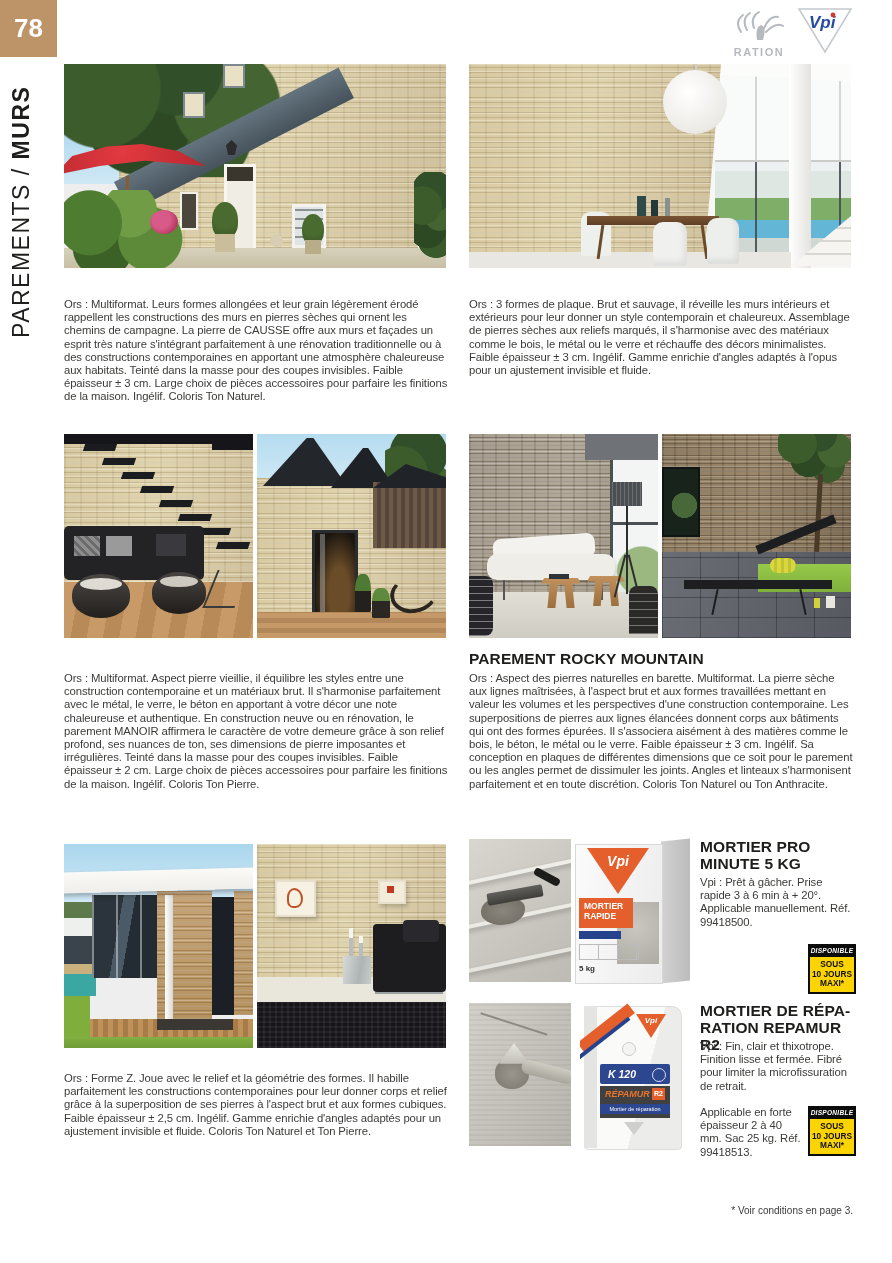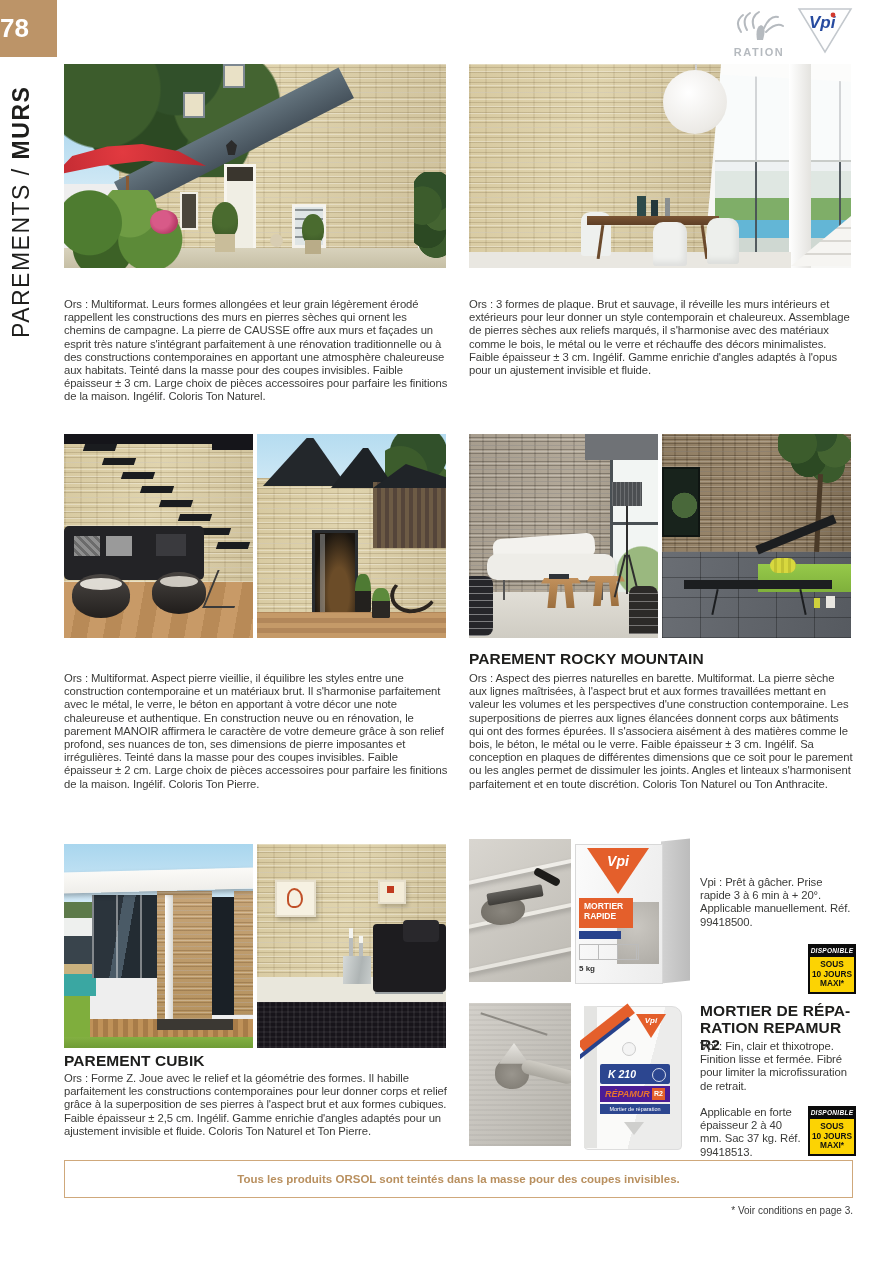--- a/index.html
+++ b/index.html
@@ -42,21 +42,21 @@
   .badge{position:absolute;width:48px;background:#0b0b0b;padding:1px;box-sizing:border-box}
   .badge-top{color:#fff;font-size:6.5px;font-weight:700;font-style:italic;text-align:center;letter-spacing:.3px;padding:2px 0}
   .badge-body{background:#fcd303;border:1px solid #0b0b0b;color:#111;font-weight:700;font-size:8.3px;line-height:9.5px;text-align:center;padding:3px 0}
   .packtext{position:absolute;font-weight:700;color:#fff}
 </style>
 </head>
 <body>
 
 <div class="page">
 
-  <div class="a" style="left:0;top:0;width:57px;height:57px;background:#bc9468;display:flex;align-items:center;">
+  <div class="a" style="left:0;top:0;width:57px;height:57px;background:#bc9468;display:flex;align-items:center;justify-content:center">
     <span style="color:#fff;font-weight:700;font-size:26px">78</span>
   </div>
   <div class="a" style="left:8px;top:60px;width:42px;height:278px;writing-mode:vertical-rl;transform:rotate(180deg);
               font-size:23px;letter-spacing:1.5px;color:#1e1e1c;white-space:nowrap">
     <span>PAREMENTS / </span><span style="font-weight:700">MURS</span>
   </div>
 
   <div class="a" style="left:731px;top:10px;width:56px;height:46px;opacity:.85">
     <svg width="56" height="32" viewBox="0 0 56 32">
       <g fill="none" stroke="#a9aeb4" stroke-width="2" stroke-linecap="round">
@@ -230,21 +230,20 @@
     <div class="a" style="left:0;top:133px;width:189px;height:28px;background:#e9e7dc"></div>
     <div class="a" style="left:116px;top:80px;width:73px;height:68px;border-radius:4px;background:#1d1c1f"></div>
     <div class="a" style="left:146px;top:76px;width:36px;height:22px;border-radius:4px;background:#29282c"></div>
     <div class="a" style="left:118px;top:148px;width:68px;height:2px;background:#9aa0a2"></div>
     <div class="a" style="left:92px;top:84px;width:4px;height:28px;background:linear-gradient(#f4f4f0 0 35%,#b9bdbd 35%)"></div>
     <div class="a" style="left:102px;top:92px;width:4px;height:20px;background:linear-gradient(#f4f4f0 0 35%,#b9bdbd 35%)"></div>
     <div class="a" style="left:86px;top:112px;width:28px;height:28px;background:linear-gradient(100deg,#d6dad9,#aeb4b4 60%,#c8cdcc)"></div>
     <div class="a" style="left:0;top:158px;width:189px;height:46px;background:repeating-linear-gradient(90deg,rgba(255,255,255,.06) 0 2px,transparent 2px 6px),repeating-linear-gradient(0deg,rgba(255,255,255,.05) 0 2px,transparent 2px 5px),#17141a"></div>
   </div>
 
-  <div class="title" style="left:64px;top:1052px;width:382px">PAREMENT CUBIK</div>
   <div class="desc" style="left:64px;top:1072px;width:384px">Ors : Forme Z. Joue avec le relief et la géométrie des formes. Il habille parfaitement les constructions contemporaines pour leur donner corps et relief grâce à la superposition de ses pierres à l'aspect brut et aux formes cubiques. Faible épaisseur ± 2,5 cm. Ingélif. Gamme enrichie d'angles adaptés pour un ajustement invisible et fluide. Coloris Ton Naturel et Ton Pierre.</div>
 
   <div class="ph" style="left:469px;top:839px;width:102px;height:143px;background:linear-gradient(140deg,#d9d6d0,#bdbab3)">
     <div class="a" style="left:-20px;top:30px;width:150px;height:4px;background:#efede8;box-shadow:0 3px 5px rgba(0,0,0,.22);transform:rotate(-12deg)"></div>
     <div class="a" style="left:-20px;top:74px;width:150px;height:4px;background:#eceae4;box-shadow:0 3px 5px rgba(0,0,0,.22);transform:rotate(-12deg)"></div>
     <div class="a" style="left:-20px;top:118px;width:150px;height:4px;background:#e7e5df;box-shadow:0 3px 5px rgba(0,0,0,.22);transform:rotate(-12deg)"></div>
     <div class="a" style="left:12px;top:58px;width:44px;height:28px;border-radius:50% 40% 55% 45%;background:radial-gradient(#8a867e,#6e6a62)"></div>
     <div class="a" style="left:18px;top:50px;width:56px;height:12px;border-radius:2px;background:linear-gradient(#62605c,#3f3d39);transform:rotate(-10deg)"></div>
     <div class="a" style="left:64px;top:34px;width:28px;height:8px;border-radius:4px;background:#1d1c1a;transform:rotate(28deg)"></div>
   </div>
@@ -256,20 +255,24 @@
       <div class="packtext" style="left:0;top:5px;width:62px;text-align:center;font-style:italic;font-size:14px">Vpi</div>
     </div>
     <div class="a" style="left:4px;top:62px;width:54px;height:30px;background:#e45f2b;padding:3px 0 0 5px;box-sizing:border-box">
       <div class="packtext" style="position:static;font-size:8.5px;line-height:10px">MORTIER</div>
       <div class="packtext" style="position:static;font-size:8.5px;line-height:10px">RAPIDE</div>
     </div>
     <div class="a" style="left:4px;top:95px;width:42px;height:8px;background:#27428c"></div>
     <div class="a" style="left:4px;top:108px;width:58px;height:14px;border:1px solid #bbb;background:repeating-linear-gradient(90deg,transparent 0 18px,#bbb 18px 19px)"></div>
     <div class="a" style="left:4px;top:128px;font-size:8px;font-weight:700;color:#333">5 kg</div>
   </div>
+  <div class="title" style="left:700px;top:838px;width:158px">
+    <div>MORTIER PRO</div>
+    <div>MINUTE 5 KG</div>
+  </div>
   <div class="desc" style="left:700px;top:876px;width:155px">Vpi : Prêt à gâcher. Prise rapide 3 à 6 min à + 20°. Applicable manuellement. Réf. 99418500.</div>
   <div class="badge" style="left:808px;top:944px">
     <div class="badge-top">DISPONIBLE</div>
     <div class="badge-body">
       <div>SOUS</div>
       <div>10 JOURS</div>
       <div>MAXI*</div>
     </div>
   </div>
 
@@ -282,47 +285,44 @@
   <div class="ph" style="left:580px;top:1002px;width:108px;height:150px;background:#fff">
     <div class="a" style="left:4px;top:4px;width:96px;height:142px;background:linear-gradient(105deg,#fafaf9 0 60%,#ececeb 60%);border:1px solid #ddd;border-radius:4px 10px 4px 4px"></div>
     <div class="a" style="left:4px;top:4px;width:13px;height:142px;background:#e4e4e2"></div>
     <div class="a" style="left:-6px;top:20px;width:64px;height:12px;background:#e45f2b;transform:rotate(-38deg)"></div>
     <div class="a" style="left:-8px;top:34px;width:64px;height:4px;background:#27428c;transform:rotate(-38deg)"></div>
     <div class="a" style="left:56px;top:12px;width:30px;height:24px;background:#e45f2b;clip-path:polygon(0 0,100% 0,50% 100%)">
       <div class="packtext" style="left:0;top:2px;width:30px;text-align:center;font-style:italic;font-size:8px">Vpi</div>
     </div>
     <div class="a" style="left:42px;top:40px;width:12px;height:12px;border:1px solid #ccc;border-radius:50%;background:#f4f4f4"></div>
     <div class="a" style="left:20px;top:62px;width:70px;height:20px;background:#2c4690;border-radius:2px">
-      <div class="packtext" style="left:8px;top:4px;font-size:10.5px;font-style:italic">K 210</div>
+      <div class="packtext" style="left:8px;top:4px;font-size:10.5px;font-style:italic">K 120</div>
       <div class="a" style="left:52px;top:4px;width:12px;height:12px;border:1px solid rgba(255,255,255,.8);border-radius:50%"></div>
     </div>
-    <div class="a" style="left:20px;top:84px;width:70px;height:16px;background:#4c1d95">
+    <div class="a" style="left:20px;top:84px;width:70px;height:32px;background:#404040">
       <div class="packtext" style="left:5px;top:3px;font-size:9px;color:#e8742e;font-style:italic">RÉPAMUR</div>
       <div class="a" style="left:52px;top:2px;width:13px;height:12px;background:#e45f2b">
         <div class="packtext" style="left:0;top:2px;width:13px;text-align:center;font-size:7px">R2</div>
       </div>
     </div>
     <div class="a" style="left:20px;top:102px;width:70px;height:10px;background:#2c4690">
       <div class="packtext" style="left:0;top:2px;width:70px;text-align:center;font-size:5.5px;font-weight:400">Mortier de réparation</div>
     </div>
     <div class="a" style="left:44px;top:120px;width:20px;height:13px;background:#cfcfcd;clip-path:polygon(0 0,100% 0,50% 100%)"></div>
   </div>
   <div class="title" style="left:700px;top:1002px;width:160px">
     <div>MORTIER DE RÉPA-</div>
     <div>RATION REPAMUR R2</div>
   </div>
   <div class="desc" style="left:700px;top:1040px;width:155px">Vpi : Fin, clair et thixotrope. Finition lisse et fermée. Fibré pour limiter la microfissuration de retrait.</div>
-  <div class="desc" style="left:700px;top:1106px;width:103px">Applicable en forte épaisseur 2 à 40 mm. Sac 37 kg. Réf. 99418513.</div>
+  <div class="desc" style="left:700px;top:1106px;width:103px">Applicable en forte épaisseur 2 à 40 mm. Sac 25 kg. Réf. 99418513.</div>
   <div class="badge" style="left:808px;top:1106px">
     <div class="badge-top">DISPONIBLE</div>
     <div class="badge-body">
       <div>SOUS</div>
       <div>10 JOURS</div>
       <div>MAXI*</div>
     </div>
   </div>
 
-  <div class="a" style="left:64px;top:1160px;width:789px;height:38px;border:1px solid #cfa87b;display:flex;align-items:center;justify-content:center;box-sizing:border-box">
-    <span style="color:#b9905f;font-size:11.5px;font-weight:600">Tous les produits ORSOL sont teintés dans la masse pour des coupes invisibles.</span>
-  </div>
   <div class="a" style="left:595px;top:1205px;width:258px;text-align:right;font-size:10px;color:#3a3a3a">* Voir conditions en page 3.</div>
 
 </div>
 
 </body></html>

